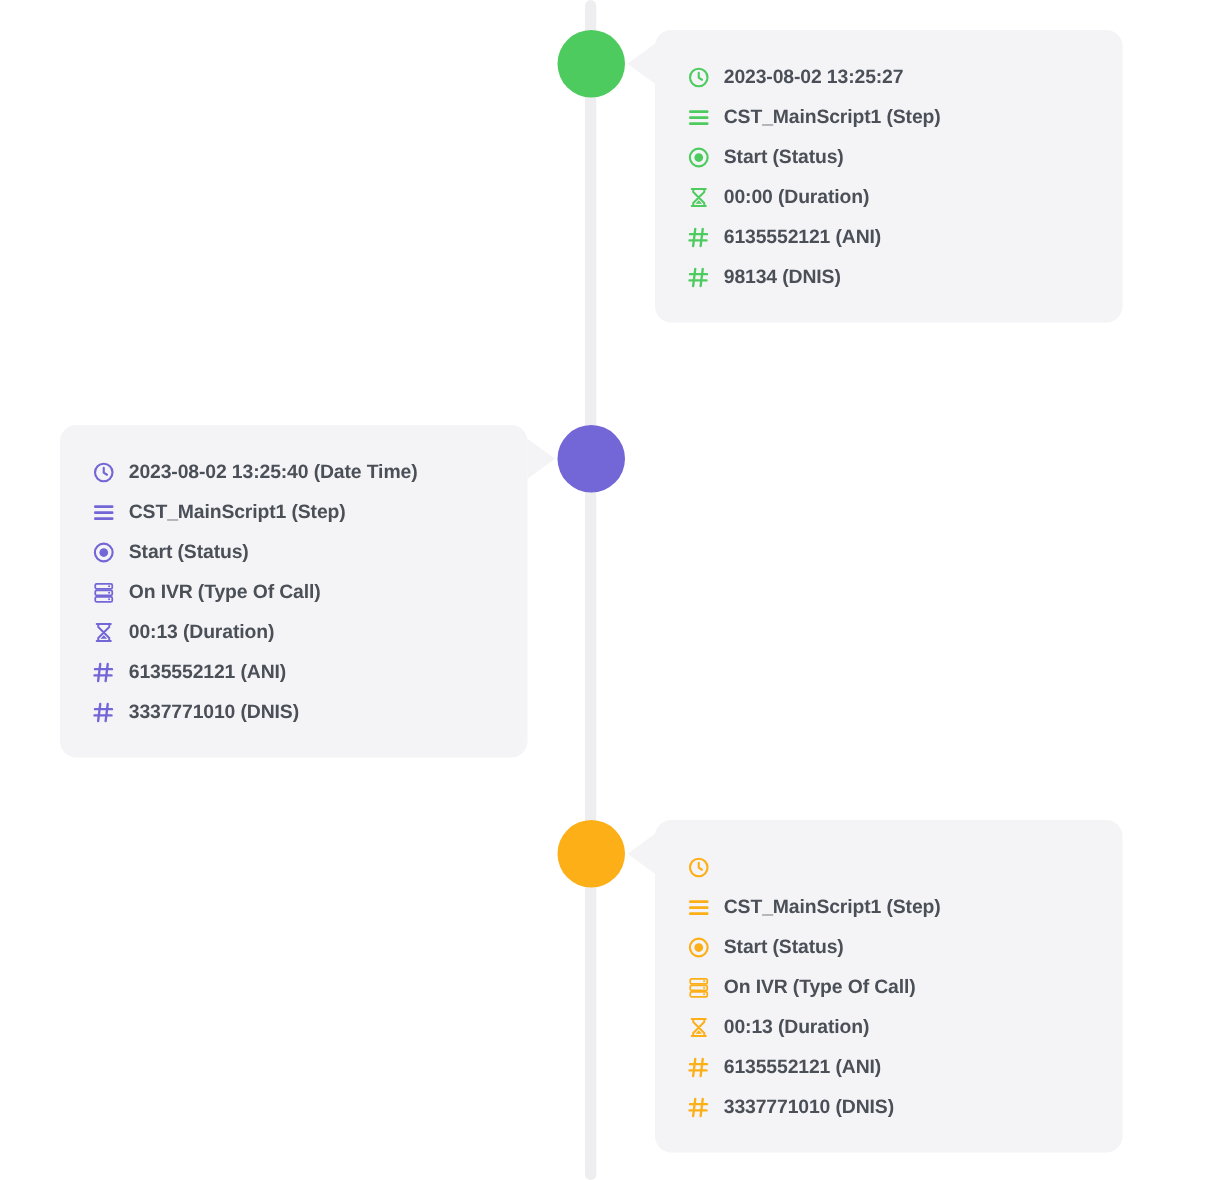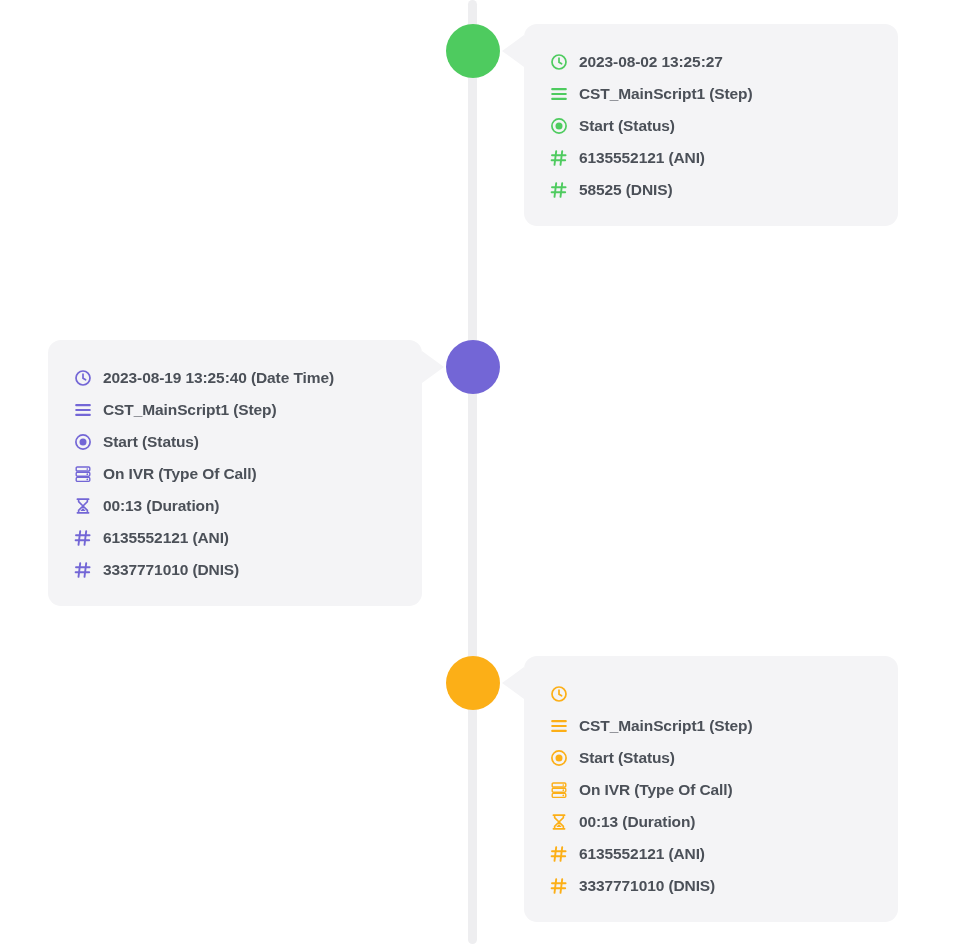--- a/index.html
+++ b/index.html
@@ -135,49 +135,59 @@
               <svg width="18" height="18" viewBox="0 0 18 18">
                 <circle cx="9" cy="9" r="7.1" fill="none" stroke="#4ECB5F" stroke-width="1.7"></circle>
                 <circle cx="9" cy="9" r="3.5" fill="#4ECB5F"></circle>
               </svg>
             </span>
             <span class="row-label">Start (Status)</span>
           </div>
           <div class="row">
             <span class="row-icon">
               <svg width="18" height="18" viewBox="0 0 18 18">
+                <path d="M3.4 2.2 H14.6 M3.4 15.8 H14.6" fill="none" stroke="#4ECB5F" stroke-width="1.7" stroke-linecap="round"></path>
+                <path d="M4.6 2.4 V4.6 L9 9 L13.4 4.6 V2.4 M4.6 15.6 V13.4 L9 9 L13.4 13.4 V15.6" fill="none" stroke="#4ECB5F" stroke-width="1.6" stroke-linejoin="round"></path>
+                <path d="M6.3 13.9 H11.7 L9 11.1 Z" fill="#4ECB5F"></path>
+              </svg>
+            </span>
+            <span class="row-label">00:00 (Duration)</span>
+          </div>
+          <div class="row">
+            <span class="row-icon">
+              <svg width="18" height="18" viewBox="0 0 18 18">
                 <path d="M6.2 2.1 L4.5 15.9 M12.2 2.1 L10.5 15.9 M2.0 6.3 H15.6 M1.6 11.3 H15.2" fill="none" stroke="#4ECB5F" stroke-width="1.9" stroke-linecap="round"></path>
               </svg>
             </span>
             <span class="row-label">6135552121 (ANI)</span>
           </div>
           <div class="row">
             <span class="row-icon">
               <svg width="18" height="18" viewBox="0 0 18 18">
                 <path d="M6.2 2.1 L4.5 15.9 M12.2 2.1 L10.5 15.9 M2.0 6.3 H15.6 M1.6 11.3 H15.2" fill="none" stroke="#4ECB5F" stroke-width="1.9" stroke-linecap="round"></path>
               </svg>
             </span>
-            <span class="row-label">58525 (DNIS)</span>
+            <span class="row-label">98134 (DNIS)</span>
           </div>
         </div>
       </div>
       <div class="pointer to-left" style="top: 35px; left: 502px;"></div>
     </div>
     <div class="entry">
       <div class="dot" style="top: 340px; background: rgb(115, 102, 214);"></div>
       <div class="card left" style="top: 340px;">
         <div class="rows">
           <div class="row">
             <span class="row-icon">
               <svg width="18" height="18" viewBox="0 0 18 18">
                 <circle cx="9" cy="9" r="7" fill="none" stroke="#7366D6" stroke-width="1.7"></circle>
                 <path d="M9 5.2 V9.2 L11.6 10.8" fill="none" stroke="#7366D6" stroke-width="1.7" stroke-linecap="round"></path>
               </svg>
             </span>
-            <span class="row-label">2023-08-19 13:25:40 (Date Time)</span>
+            <span class="row-label">2023-08-02 13:25:40 (Date Time)</span>
           </div>
           <div class="row">
             <span class="row-icon">
               <svg width="18" height="18" viewBox="0 0 18 18">
                 <rect x="1.2" y="3.1" width="15.6" height="2.2" rx="1" fill="#7366D6"></rect>
                 <rect x="1.2" y="7.9" width="15.6" height="2.2" rx="1" fill="#7366D6"></rect>
                 <rect x="1.2" y="12.700000000000001" width="15.6" height="2.2" rx="1" fill="#7366D6"></rect>
               </svg>
             </span>
             <span class="row-label">CST_MainScript1 (Step)</span>

